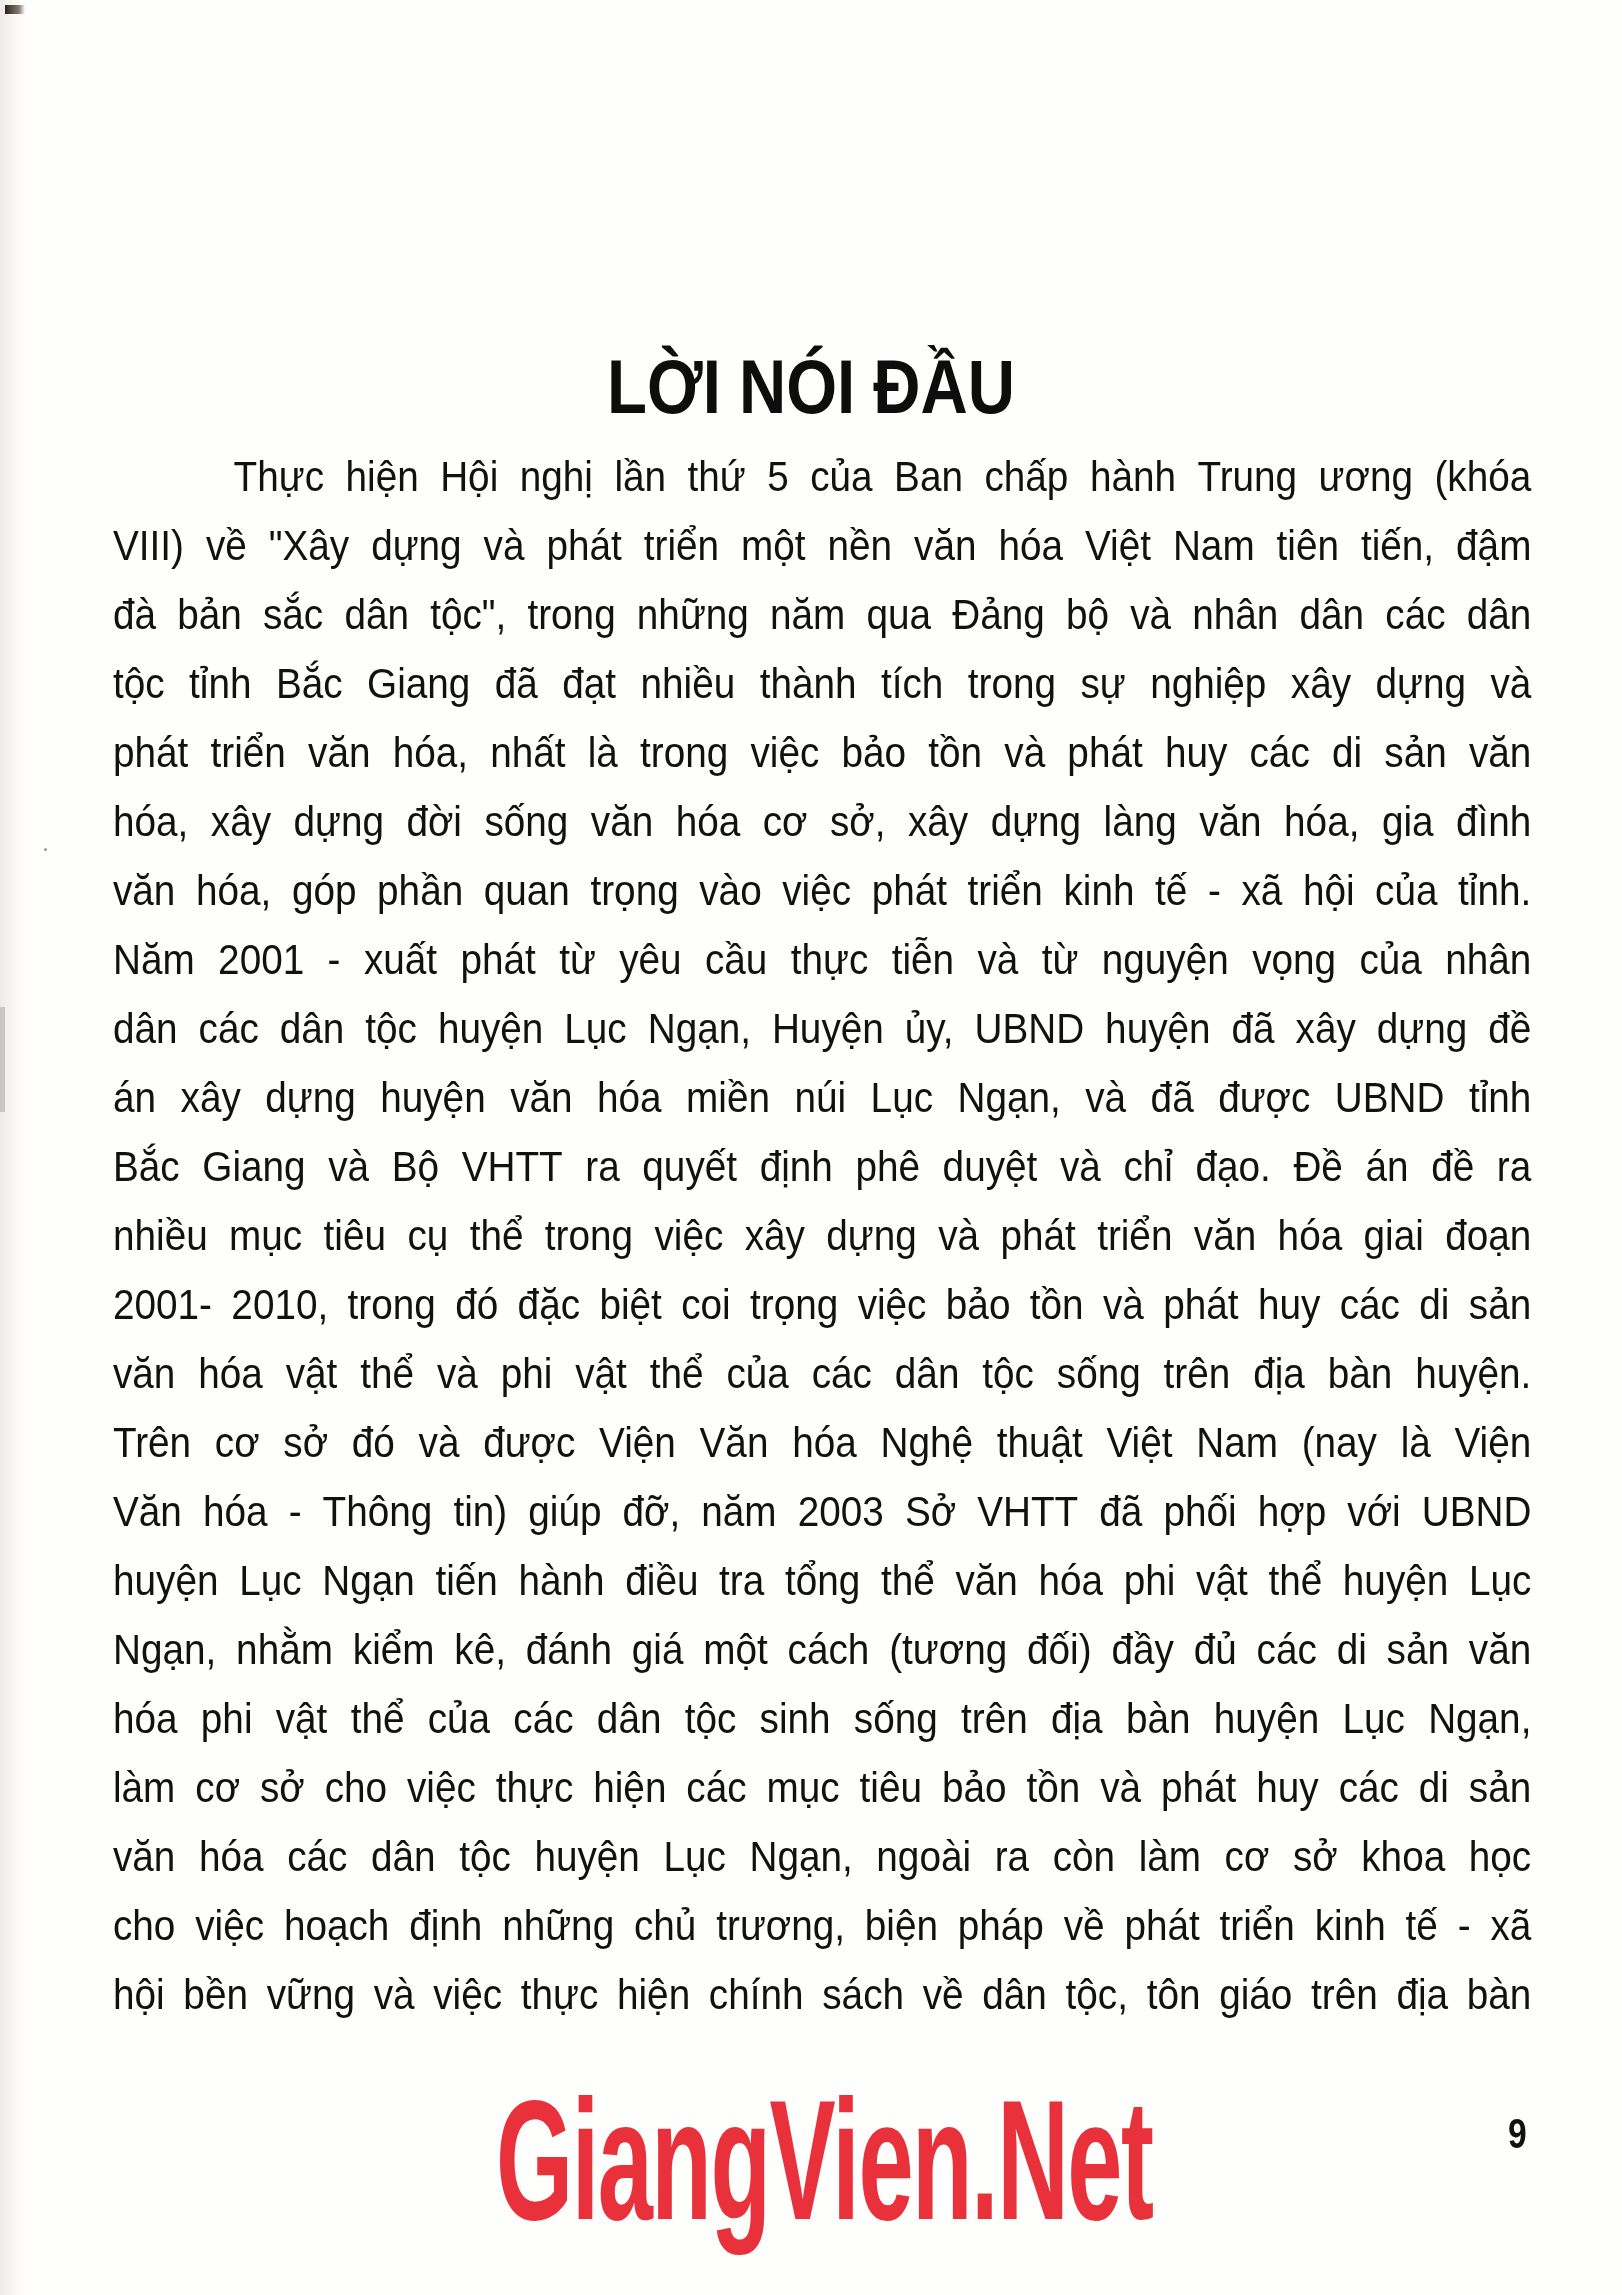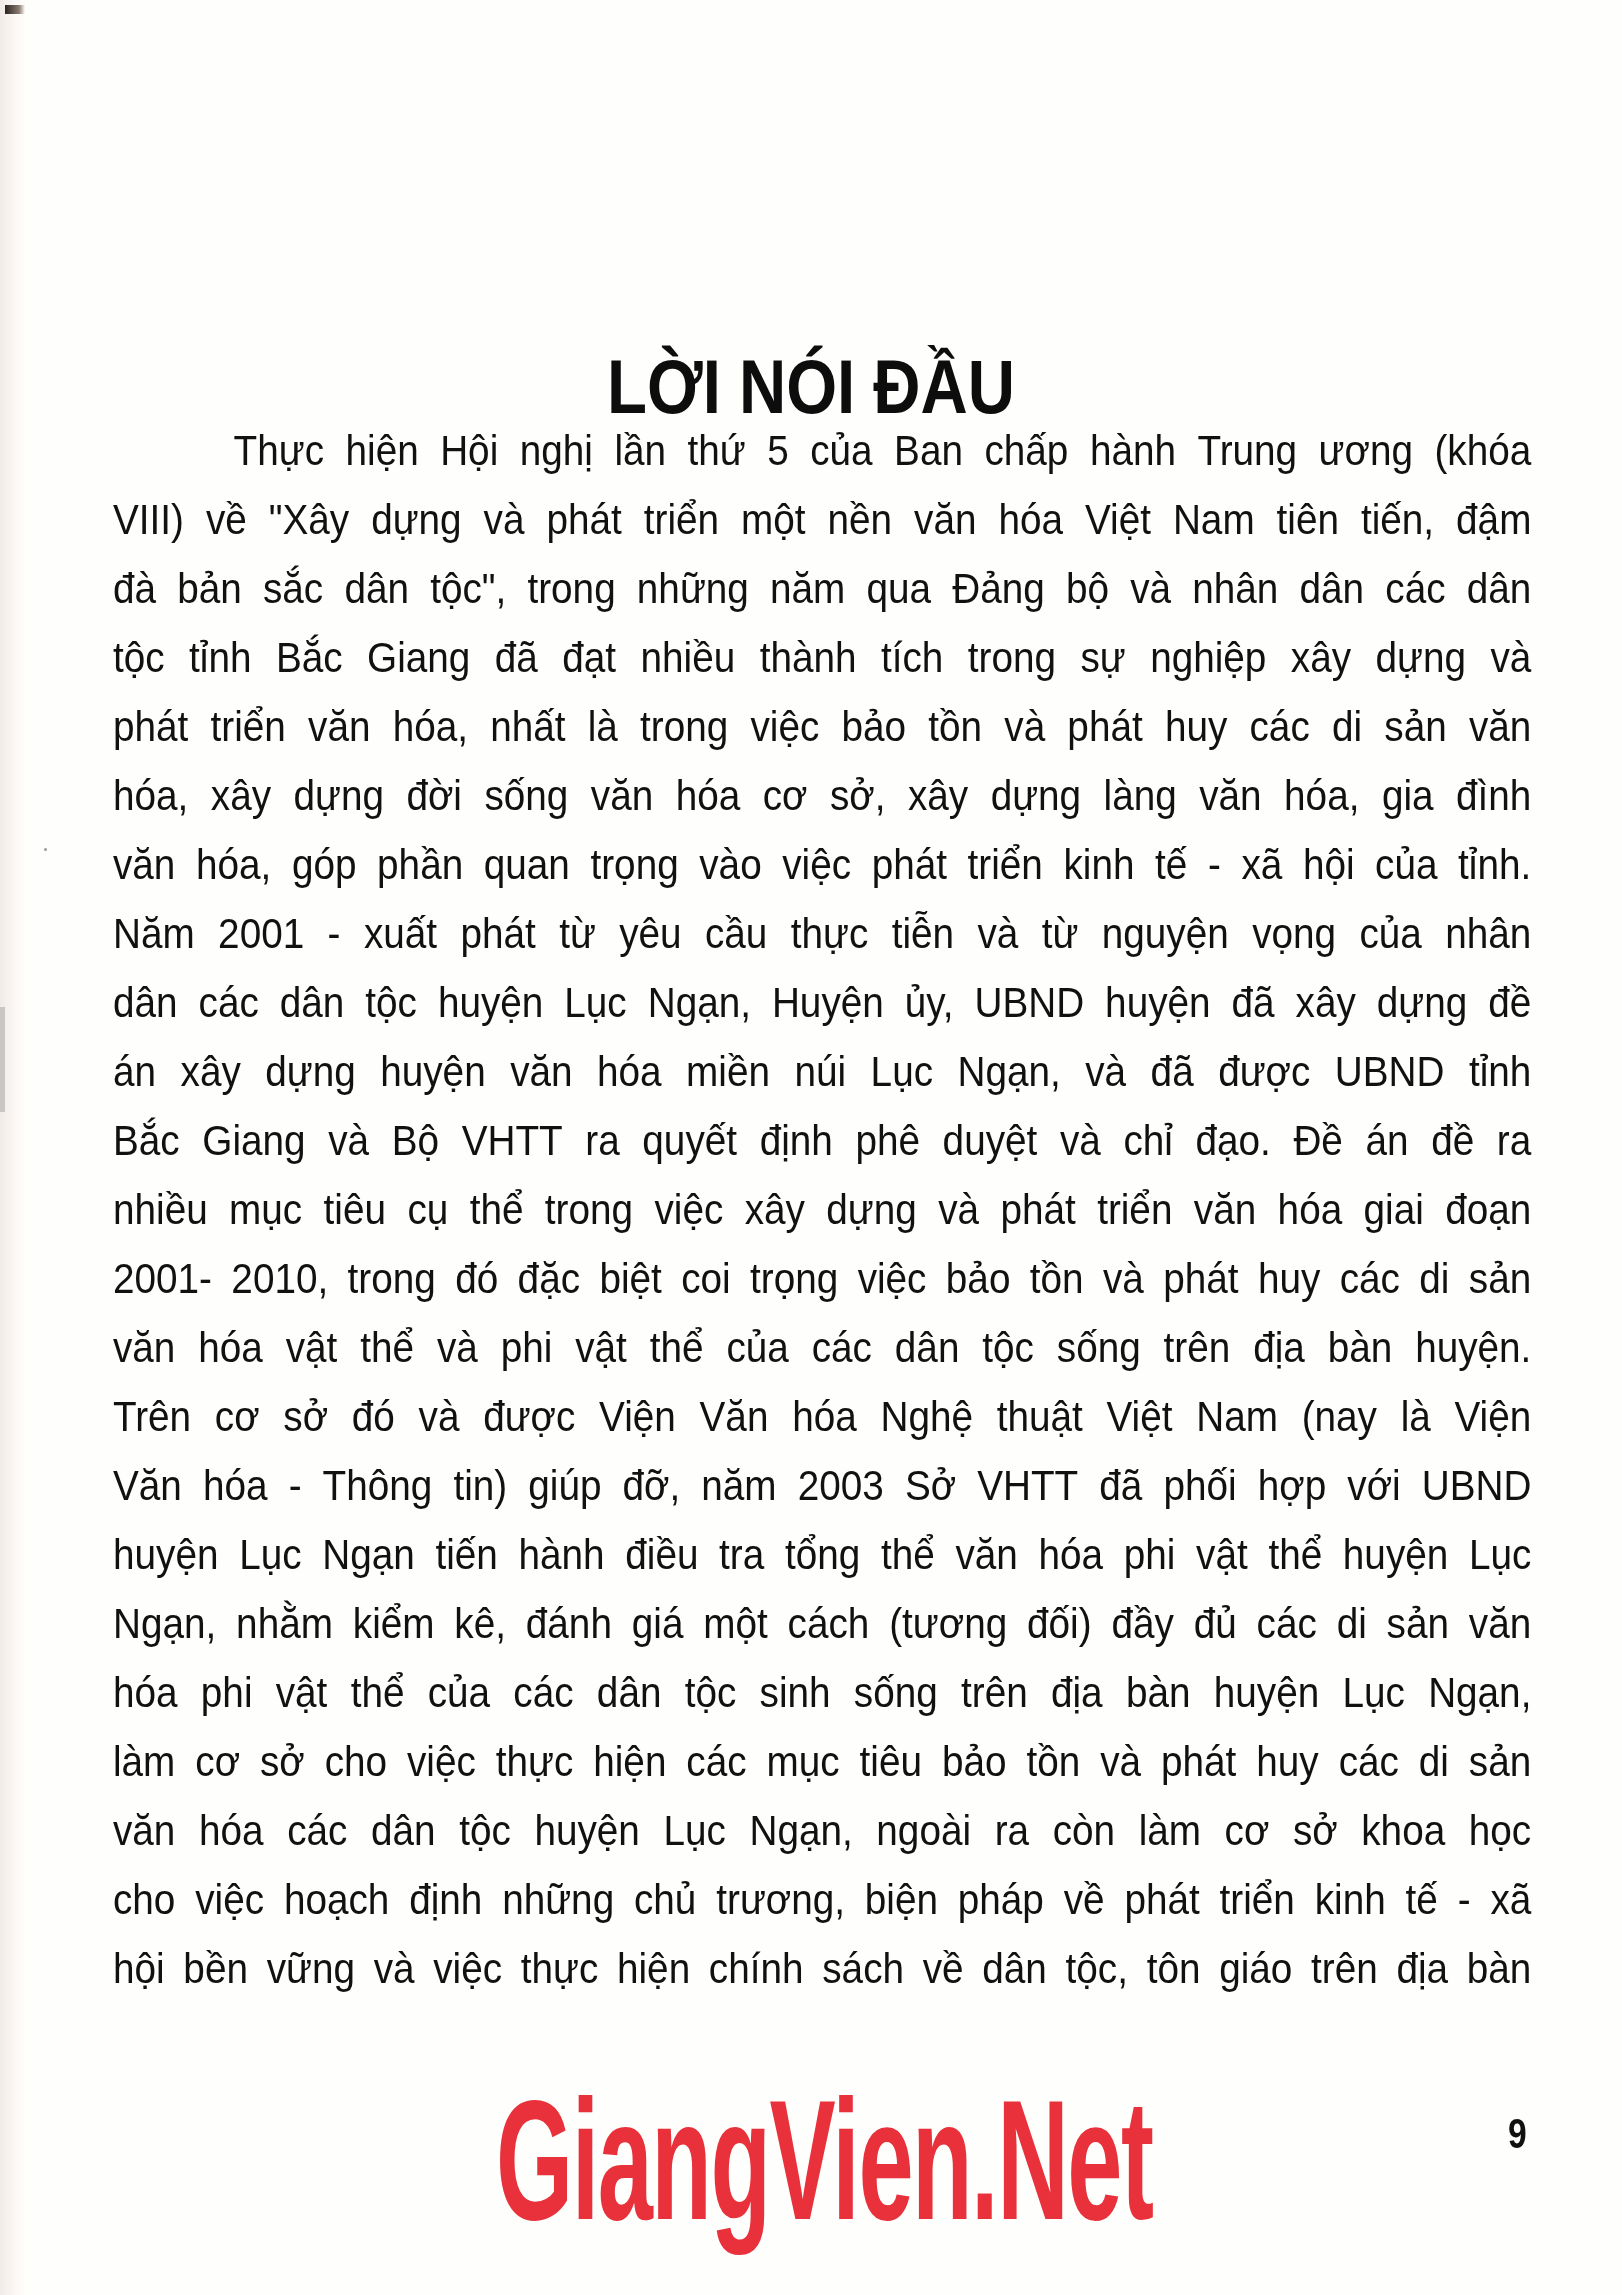--- a/index.html
+++ b/index.html
@@ -26,21 +26,21 @@
   .title {
     position: absolute; left: 0; width: 1622px; top: 296px;
     text-align: center;
     font-weight: bold; font-size: 76px; line-height: 79px;
     letter-spacing: 0;
     transform: scaleX(0.86); transform-origin: 811px 0;
     color: #0d0d0d;
   }
 
   .body-text {
-    position: absolute; left: 113px; top: 416px; width: 1418px;
+    position: absolute; left: 113px; top: 442px; width: 1418px;
   }
   .line {
     height: 69px; line-height: 69px;
     font-size: 43px;
     white-space: nowrap;
     display: flex; justify-content: space-between;
     transform: scaleX(0.9); transform-origin: 0 0;
     width: 1576px; 
   }
   .line.indent { padding-left: 134px; box-sizing: border-box; }

